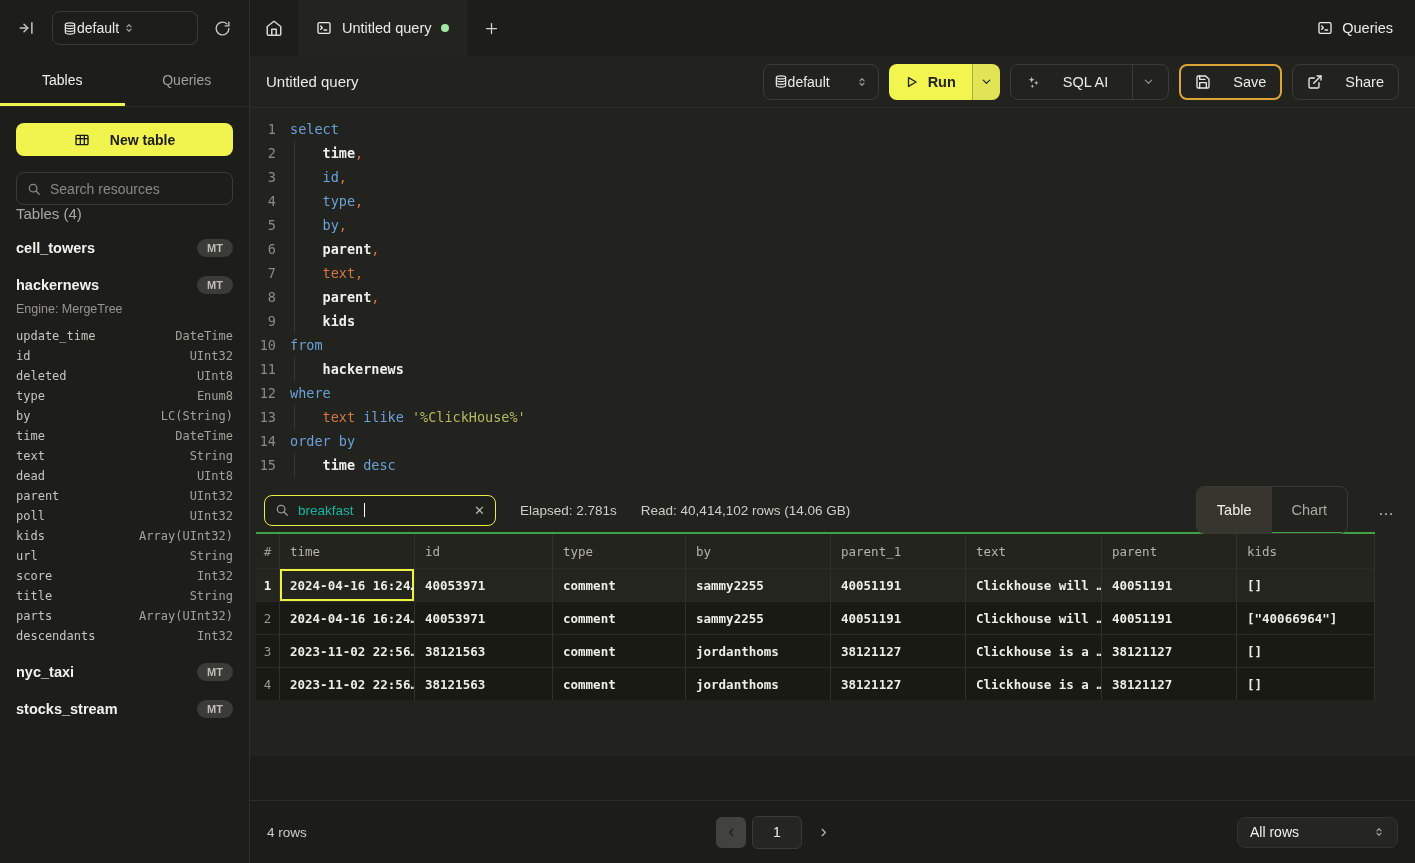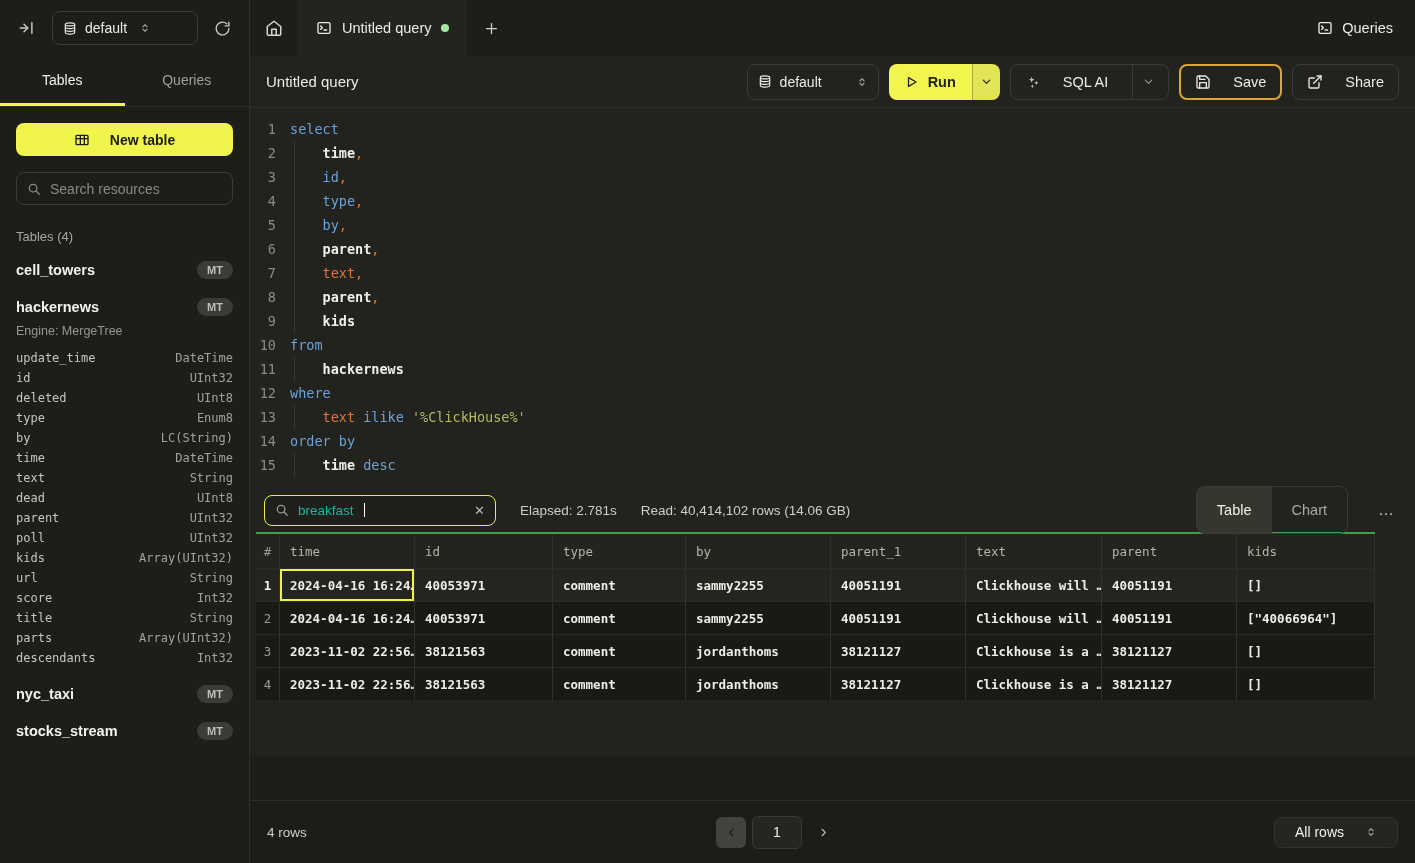--- a/index.html
+++ b/index.html
@@ -8,42 +8,42 @@
     font-family:"Liberation Sans", sans-serif;
     background:#1c1c19; color:#ecece6; overflow:hidden; position:relative;
   }
   .mono { font-family:"DejaVu Sans Mono", monospace; }
   svg { display:block; }
 
   
   .topbar { position:absolute; top:0; left:0; width:1415px; height:56px; background:#1d1d1a; display:flex; }
   .topbar-left { width:250px; height:56px; display:flex; align-items:center; padding:0 14px; gap:12px; border-right:1px solid #2e2e2a; flex:none; justify-content:space-between; }
   .icon-btn { background:none; border:none; color:#c6c6bf; cursor:pointer; display:flex; align-items:center; justify-content:center; padding:4px; }
-  .select-box { display:flex; align-items:center; gap:8px; border:1px solid #3b3b37; border-radius:8px; padding:0 10px; height:34px; color:#ecece6; font-size:14px; background:transparent; cursor:pointer; }
+  .select-box { display:flex; align-items:center; border:1px solid #3b3b37; border-radius:8px; padding:0 10px; height:34px; color:#ecece6; font-size:14px; background:transparent; cursor:pointer; }
   .select-box .chev { color:#9a9a93; margin-left:4px; }
   .topbar-left .select-box { flex:1; }
   .tabstrip { display:flex; align-items:stretch; height:56px; }
   .tab-home { width:48px; display:flex; align-items:center; justify-content:center; color:#d6d6cf; cursor:pointer; }
   .tab { display:flex; align-items:center; gap:10px; padding:0 18px; background:#23231f; color:#ecece6; font-size:14.5px; cursor:pointer; }
   .tab .dot { width:8px; height:8px; border-radius:50%; background:#a3e7a3; }
   .tab-plus { width:48px; display:flex; align-items:center; justify-content:center; color:#d6d6cf; font-size:20px; cursor:pointer; }
   .topbar-spacer { flex:1; }
   .queries-btn { display:flex; align-items:center; gap:9px; color:#ecece6; font-size:14.5px; background:none; border:none; cursor:pointer; padding:0 22px; }
 
   
   .sidebar { position:absolute; top:56px; left:0; width:250px; height:807px; background:#1d1d1a; border-right:1px solid #2e2e2a; }
   .side-tabs { display:flex; height:51px; border-bottom:1px solid #2c2c29; }
   .side-tab { flex:1; display:flex; align-items:center; justify-content:center; font-size:14px; color:#a0a09a; cursor:pointer; border-bottom:3px solid transparent; }
   .side-tab.active { color:#f2f2ec; border-bottom-color:#f1f44c; }
   .side-content { padding:16px; }
   .new-table-btn { width:100%; height:33px; background:#f1f44c; color:#1c1c19; border:none; border-radius:8px; font-size:14px; font-weight:700; font-family:inherit; display:flex; align-items:center; justify-content:center; gap:20px; cursor:pointer; }
   .search-box { margin-top:16px; height:33px; border:1px solid #3b3b37; border-radius:8px; display:flex; align-items:center; gap:9px; padding:0 10px; color:#8a8a84; }
   .search-box input { background:none; border:none; outline:none; color:#ecece6; font-size:14px; font-family:inherit; width:100%; }
   .search-box input::placeholder { color:#8a8a84; }
-  .section-title { margin-top:24px; font-size:13px; color:#a8a8a1; }
+  .section-title { font-size:15px; color:#a8a8a1; }
   .table-item { display:flex; align-items:center; justify-content:space-between; margin-top:15px; cursor:pointer; height:22px; }
   .table-item .tname { font-size:14.5px; font-weight:600; color:#f2f2ec; }
   .badge { background:#3b3b38; color:#bfbfb8; font-size:11px; font-weight:700; border-radius:10px; padding:3px 10px; }
   .engine-line { margin-top:6px; font-size:12.5px; color:#97978f; }
   .schema { margin-top:10px; margin-bottom:4px; }
   .schema-row { display:flex; justify-content:space-between; height:20px; align-items:center; font-size:12px; }
   .schema-row .cname { color:#c6c6bf; }
   .schema-row .ctype { color:#a2a29b; }
 
   
@@ -95,21 +95,21 @@
   .cell-selected { box-shadow:inset 0 0 0 2px #eef243; }
   .below-table { position:absolute; left:0; right:0; bottom:63px; top:700px; background:#1d1d19; }
 
   
   .footer { position:absolute; left:0; right:0; bottom:0; height:63px; background:#1c1c19; border-top:1px solid #2c2c29; display:flex; align-items:center; padding:0 17px; }
   .rowcount { font-size:13.5px; color:#cfcfc8; }
   .pager { position:absolute; left:466px; display:flex; align-items:center; gap:6px; }
   .pg-prev { width:30px; height:31px; background:#42423e; border:none; border-radius:6px; color:#1d1d1a; display:flex; align-items:center; justify-content:center; cursor:default; }
   .pg-page { width:50px; height:33px; background:#252521; border:1px solid #3a3a36; border-radius:6px; color:#f2f2ec; font-size:14px; display:flex; align-items:center; justify-content:center; }
   .pg-next { width:30px; height:31px; background:none; border:none; color:#b9b9b2; display:flex; align-items:center; justify-content:center; cursor:pointer; }
-  .pagesize { margin-left:auto; width:124px; height:31px; background:#252521; border:1px solid #32322e; border-radius:8px; display:flex; align-items:center; padding:0 20px; font-size:14px; color:#f2f2ec; cursor:pointer; }
+  .pagesize { margin-left:auto; width:161px; height:31px; background:#252521; border:1px solid #32322e; border-radius:8px; display:flex; align-items:center; padding:0 12px; font-size:14px; color:#f2f2ec; cursor:pointer; }
   .pagesize .chev { margin-left:auto; color:#9a9a93; }
 </style>
 </head>
 <body>
 
 <div class="topbar">
   <div class="topbar-left">
     <button class="icon-btn">
       <svg width="18" height="18" viewBox="0 0 24 24" fill="none" stroke="currentColor" stroke-width="2" stroke-linecap="round" stroke-linejoin="round">
           <line x1="3" y1="12" x2="13" y2="12"></line>

